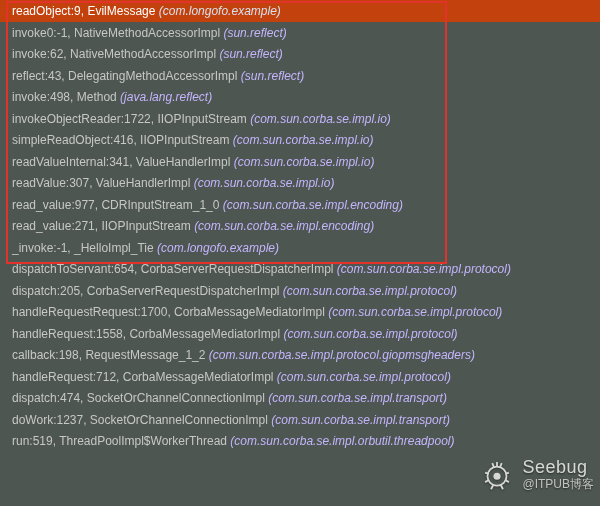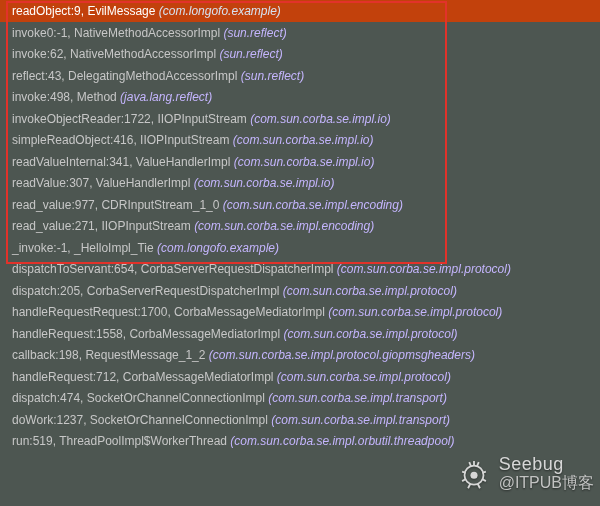--- a/index.html
+++ b/index.html
@@ -65,21 +65,21 @@
     flex-direction: column;
     color: #e6e6e6;
     text-shadow: 0 1px 2px rgba(0,0,0,0.6);
   }
   .wm-text .t1 {
     font-size: 18px;
     letter-spacing: 0.5px;
     font-weight: 500;
   }
   .wm-text .t2 {
-    font-size: 16px;
+    font-size: 12px;
     text-align: right;
     margin-top: -2px;
     color: #cfcfcf;
   }
 </style>
 </head>
 <body>
 
 <div class="stack-list" id="stack-list">
 <div class="stack-row selected"><span>readObject:9, EvilMessage</span> <span class="pkg">(com.longofo.example)</span></div>

